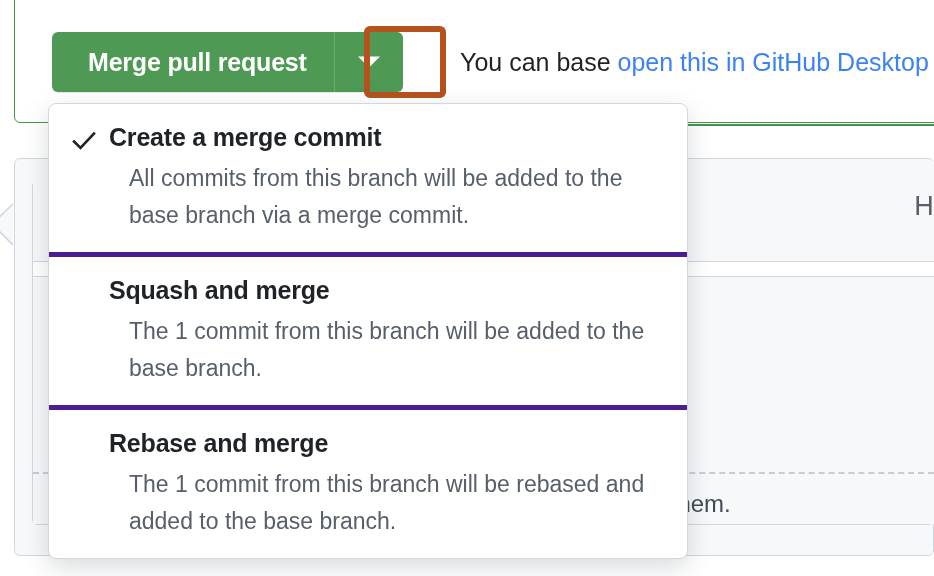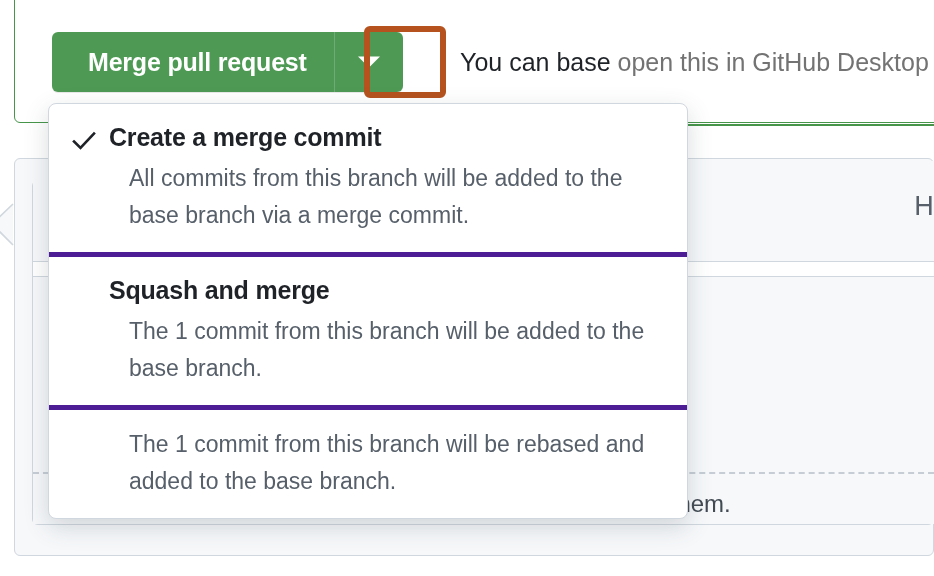--- a/index.html
+++ b/index.html
@@ -208,21 +208,21 @@
   
   .also-line {
     position: absolute;
     left: 460px;
     top: 48px;
     font-size: 25px;
     color: #1f2328;
     white-space: nowrap;
   }
   .also-link {
-    color: #737373;
+    color: #3b82f6;
     text-decoration: none;
     cursor: pointer;
   }
 
   
   .dropdown {
     position: absolute;
     left: 48px;
     top: 103px;
     width: 640px;
@@ -314,18 +314,19 @@
       <div class="menu-title">Create a merge commit</div>
       <div class="menu-desc">All commits from this branch will be added to the base branch via a merge commit.</div>
     </div>
 
     <div class="menu-item">
       <div class="menu-title">Squash and merge</div>
       <div class="menu-desc">The 1 commit from this branch will be added to the base branch.</div>
     </div>
 
     <div class="menu-item">
+      <div class="menu-title">Rebase and merge</div>
       <div class="menu-desc">The 1 commit from this branch will be rebased and added to the base branch.</div>
     </div>
 
   </div>
 
 </div>
 
 </body></html>

